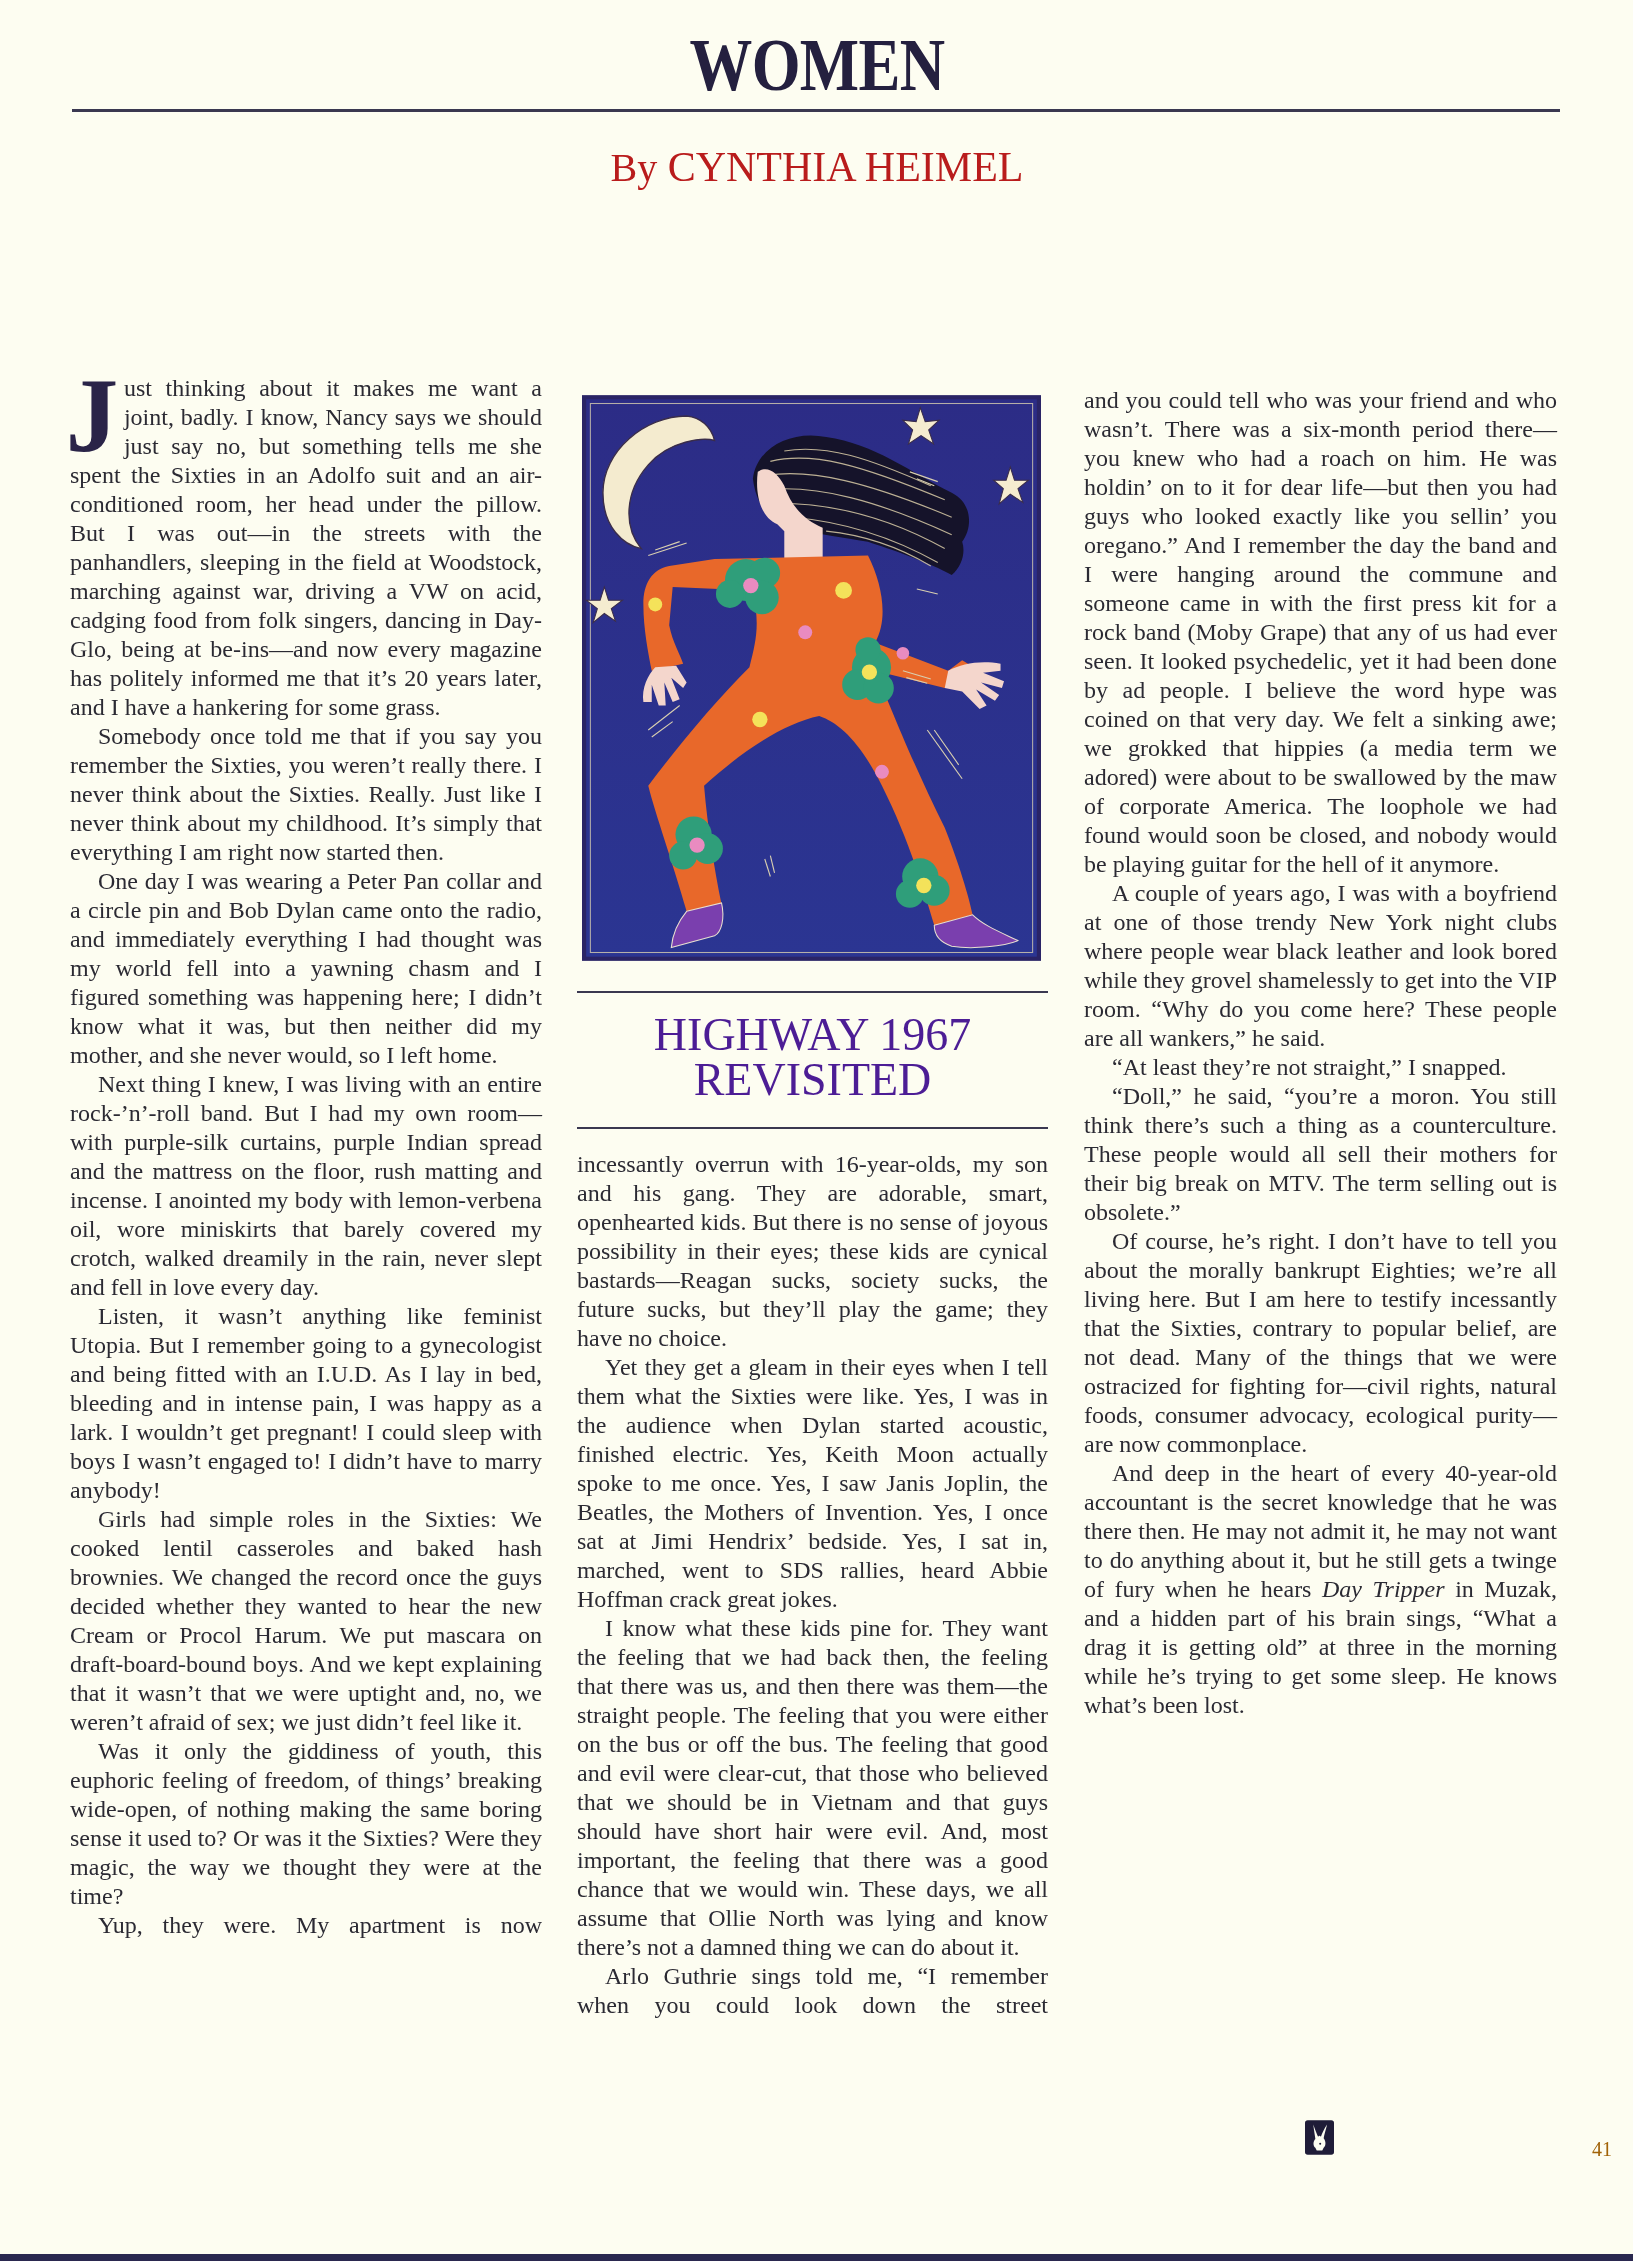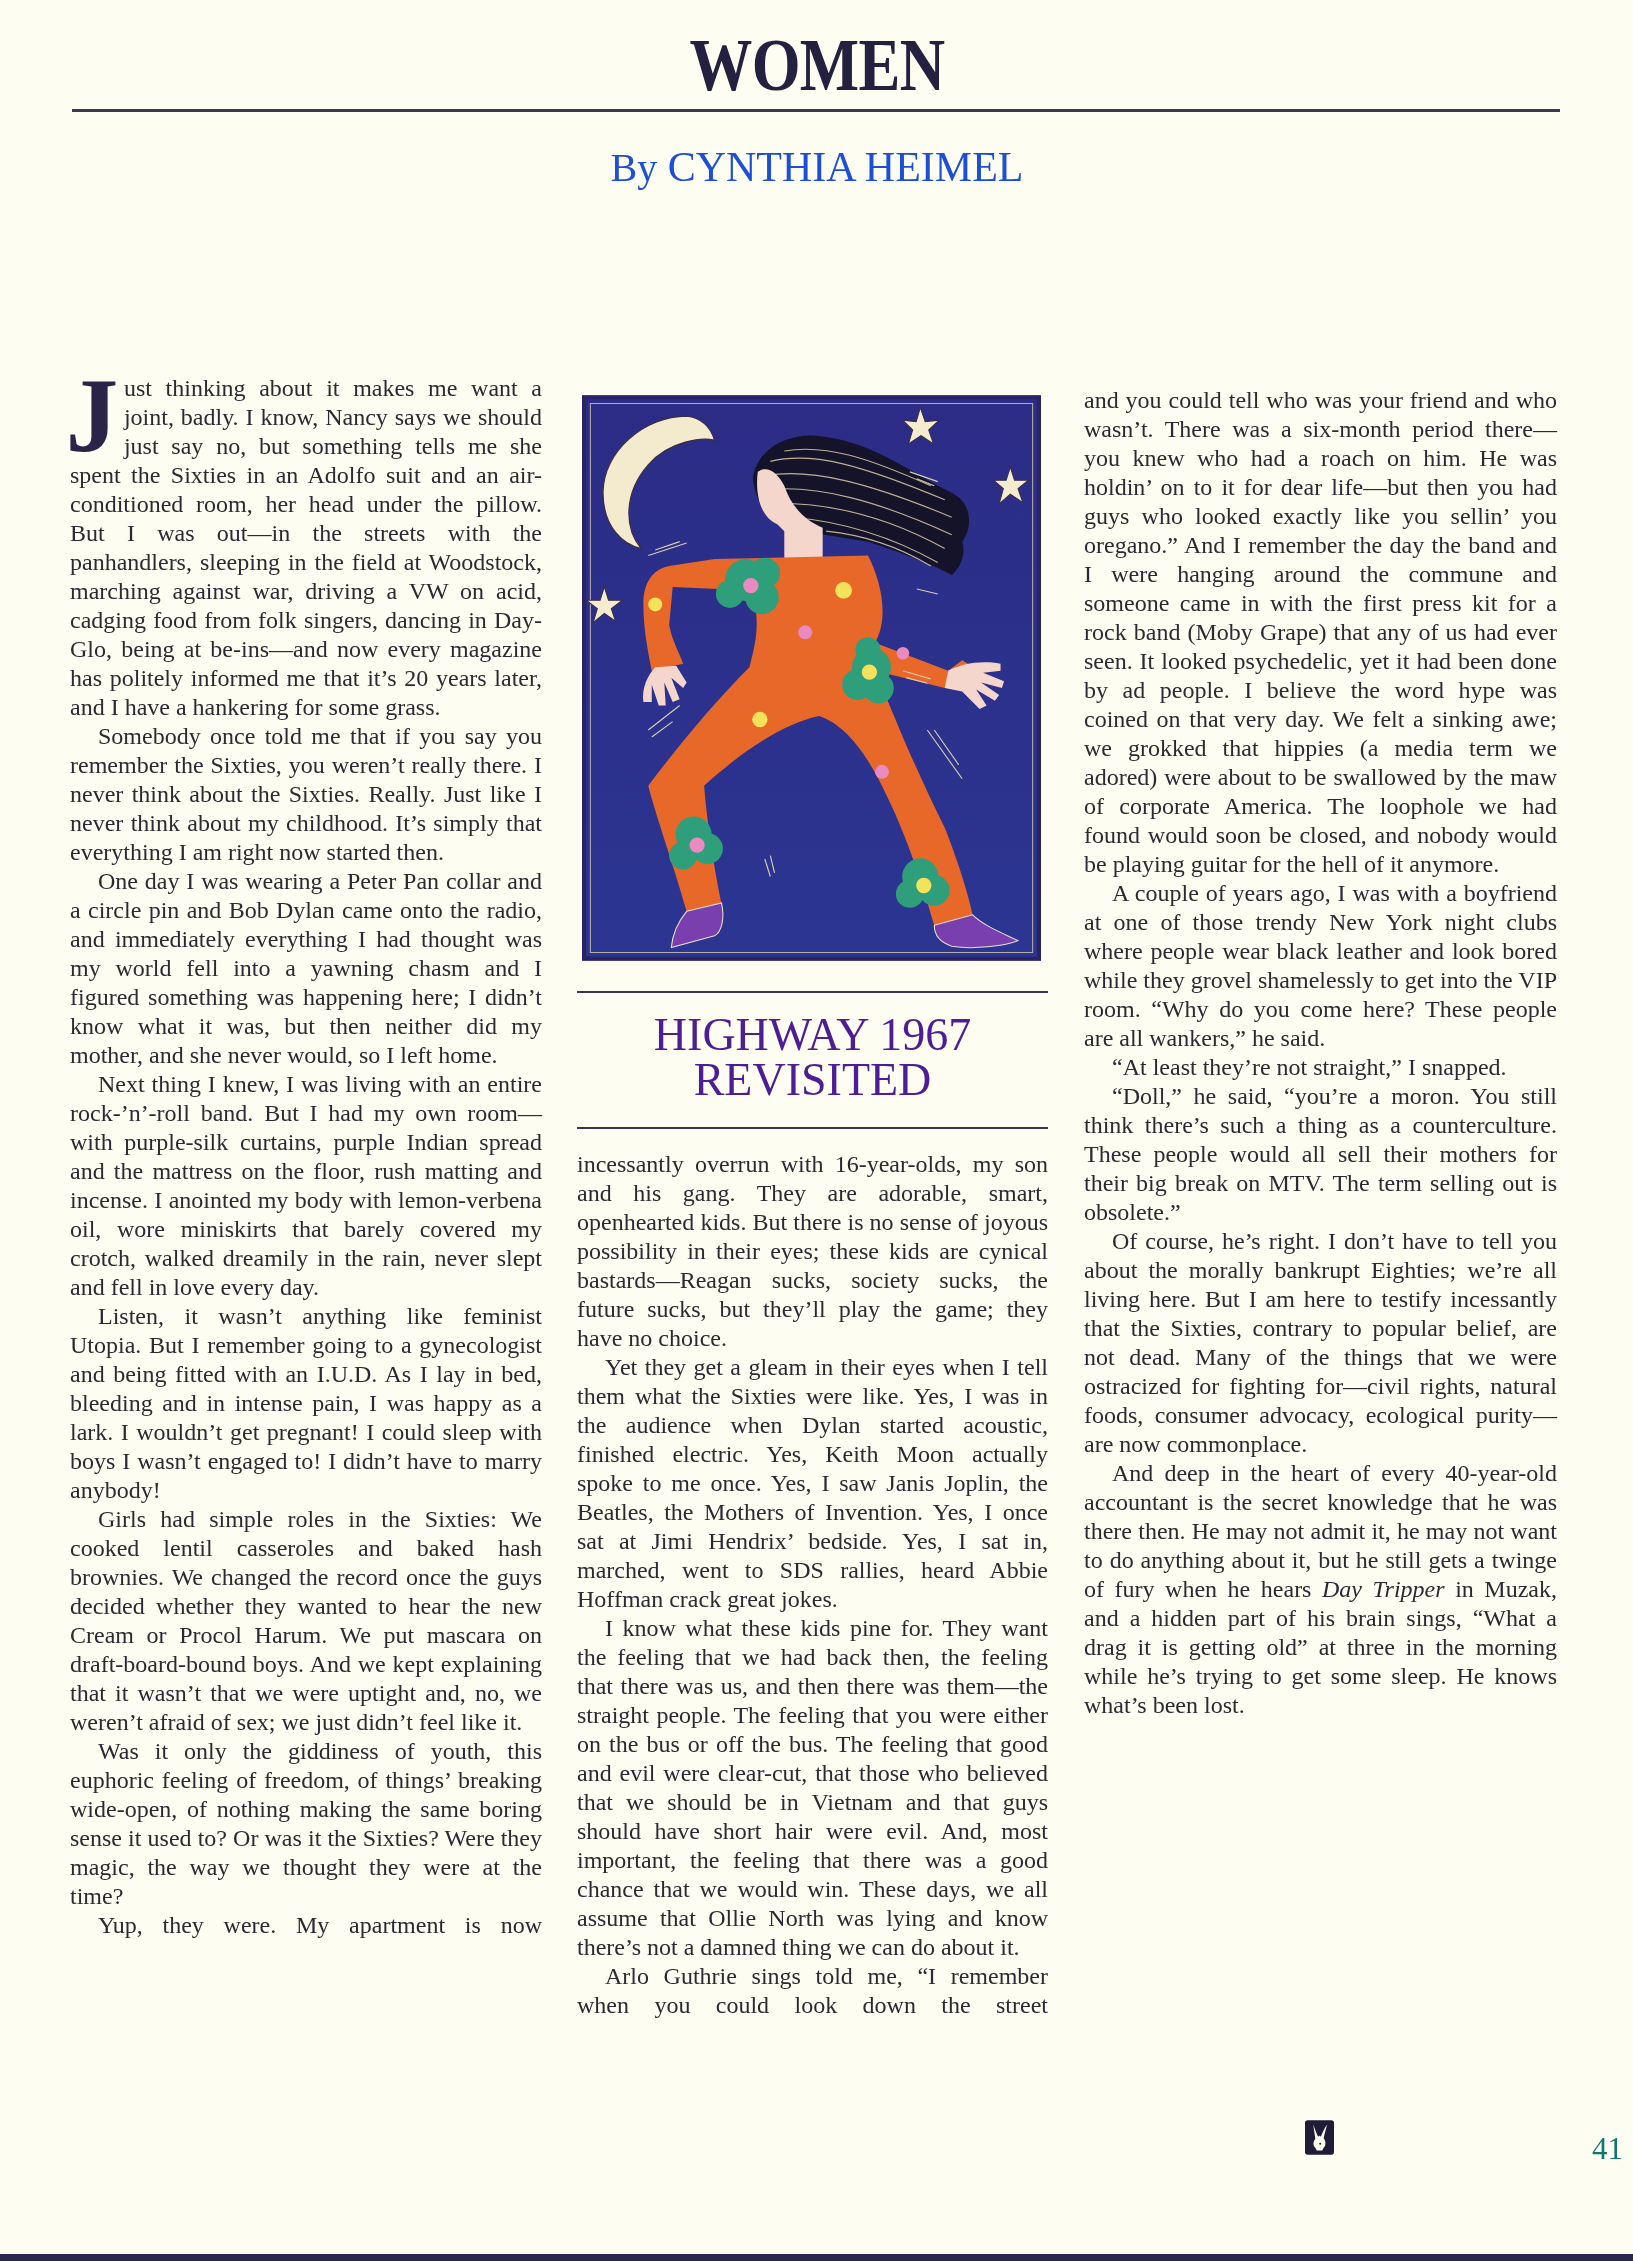--- a/index.html
+++ b/index.html
@@ -26,21 +26,21 @@
   .rule-top {
     position: absolute;
     left: 72px; width: 1488px; top: 109px;
     height: 2.8px; background: #3a3850;
   }
   .byline {
     position: absolute;
     left: 0; width: 1634px; top: 143px;
     text-align: center;
     font-size: 42px;
-    color: #1d4ed8;
+    color: #b91c1c;
     line-height: 49px;
   }
   .byline .by { font-size: 40px; }
   .col {
     position: absolute;
     font-size: 24px;
     line-height: 29px;
     text-align: justify;
     hyphens: none;
     color: #2b2a33;
@@ -80,22 +80,22 @@
     color: #4c1d95;
   }
   .endmark {
     position: absolute;
     left: 1305px; top: 2120px;
     width: 29px; height: 35px;
   }
   .pagenum {
     position: absolute;
     left: 1592px; top: 2135px;
-    font-size: 31px; line-height: 28px;
-    color: #0f766e;
+    font-size: 20px; line-height: 28px;
+    color: #a16207;
   }
   .bottom-strip {
     position: absolute;
     left: 0; width: 1634px; top: 2254px; height: 7.7px;
     background: #2a2850;
   }
   i.it { font-style: italic; }
 </style>
 </head>
 <body>

